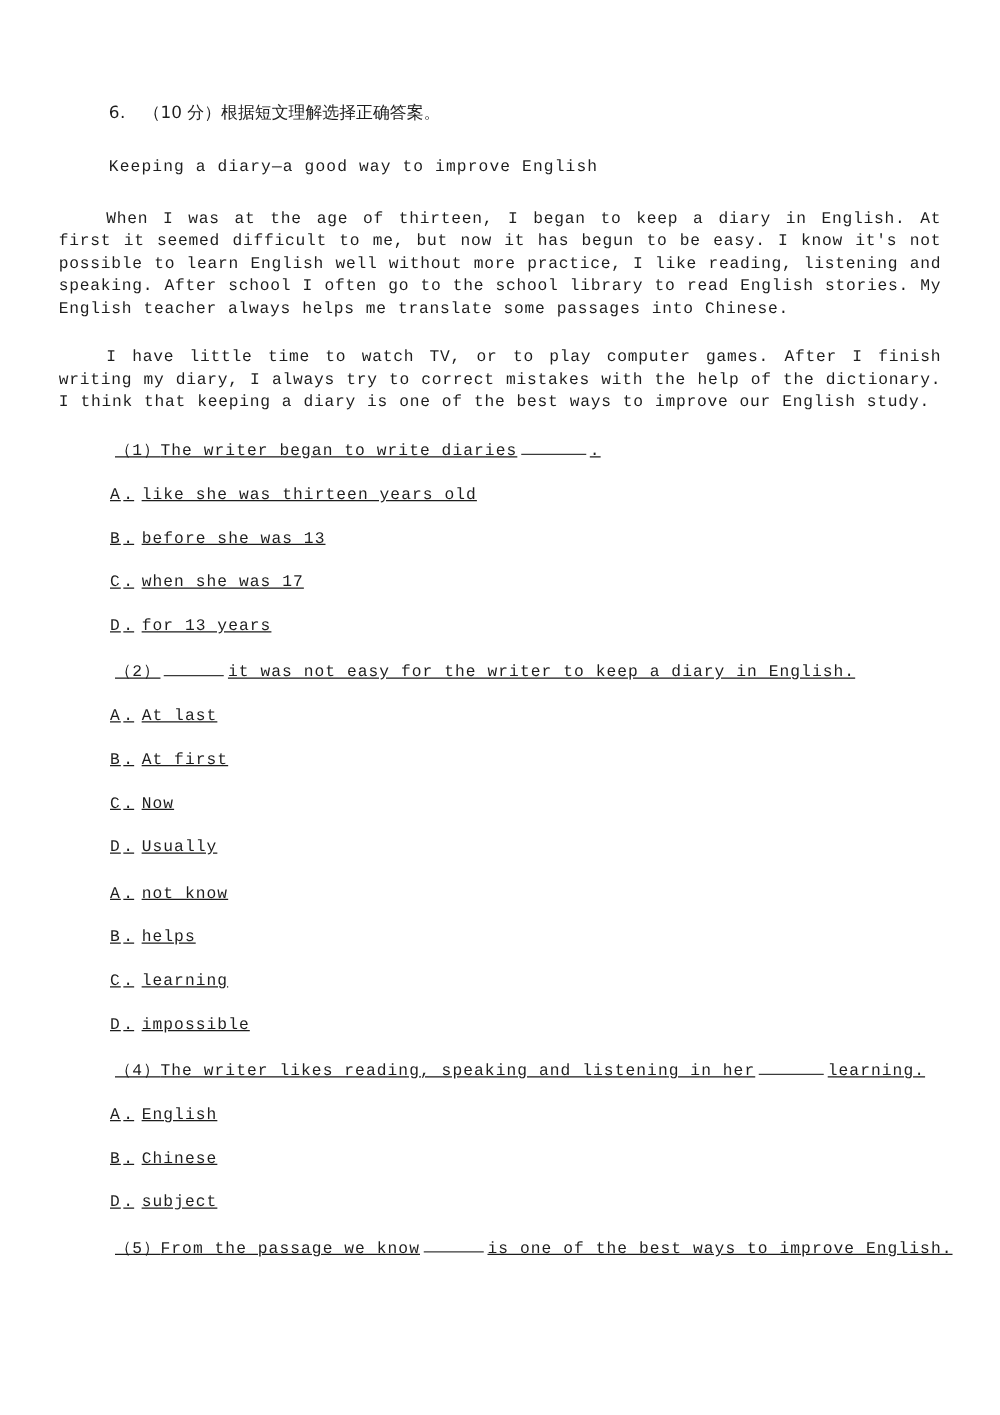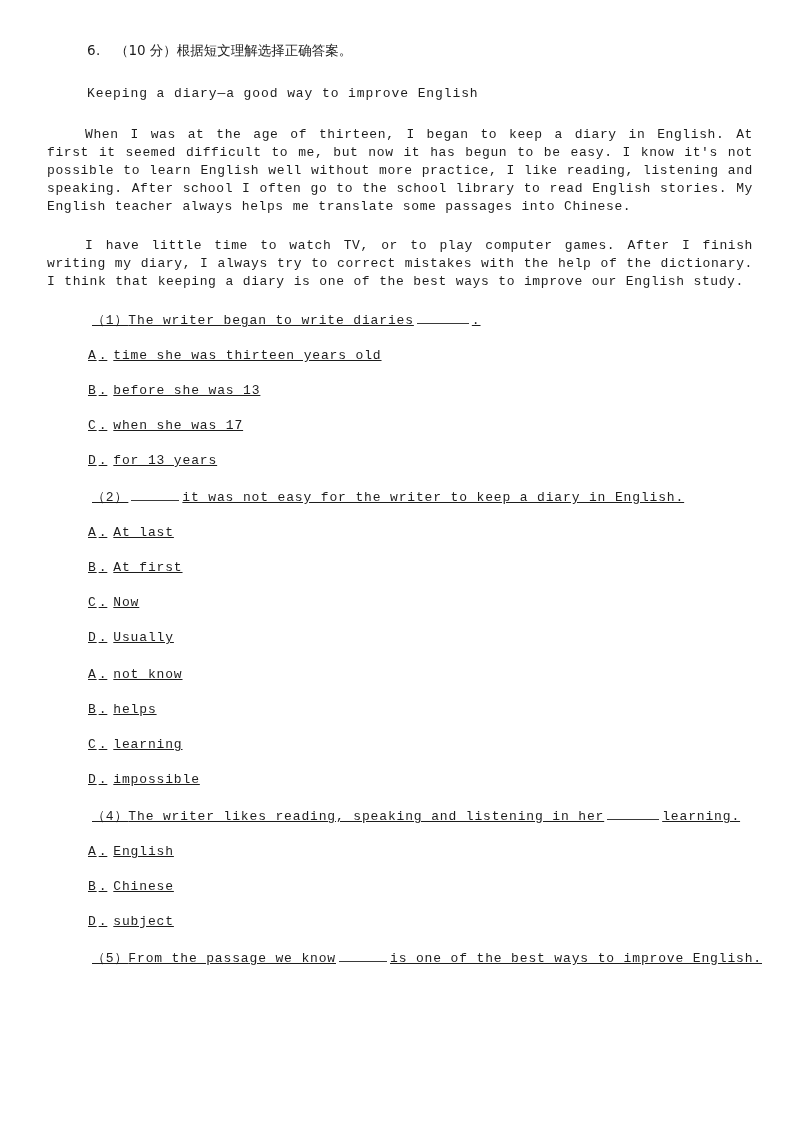--- a/index.html
+++ b/index.html
@@ -15,20 +15,21 @@
     color: #1d1d1d;
     -webkit-font-smoothing: antialiased;
   }
   .page {
     position: relative;
     width: 800px;
     height: 1020px;
     box-sizing: border-box;
     padding: 0;
     overflow: hidden;
+    margin-top: 40px;
   }
   .content {
     position: absolute;
     left: 47px;
     top: 40px;
     width: 706px;
   }
 
   
   .instruction {
@@ -132,21 +133,21 @@
 
     <p class="passage-title">Keeping a diary—a good way to improve English</p>
 
     <p class="para">When I was at the age of thirteen, I began to keep a diary in English. At first it seemed difficult to me, but now it has begun to be easy. I know it's not possible to learn English well without more practice, I like reading, listening and speaking. After school I often go to the school library to read English stories. My English teacher always helps me translate some passages into Chinese.</p>
     <p class="para">I have little time to watch TV, or to play computer games. After I finish writing my diary, I always try to correct mistakes with the help of the dictionary. I think that keeping a diary is one of the best ways to improve our English study.</p>
 
     <div class="questions">
 
       <div class="q-block">
         <p class="q-stem"><span>（1）</span><span>The writer began to write diaries</span><span class="blank"></span><span>.</span></p>
-        <p class="opt"><span class="letter">A</span><span class="dot">.</span><span>time she was thirteen years old</span></p>
+        <p class="opt"><span class="letter">A</span><span class="dot">.</span><span>like she was thirteen years old</span></p>
         <p class="opt"><span class="letter">B</span><span class="dot">.</span><span>before she was 13</span></p>
         <p class="opt"><span class="letter">C</span><span class="dot">.</span><span>when she was 17</span></p>
         <p class="opt"><span class="letter">D</span><span class="dot">.</span><span>for 13 years</span></p>
       </div>
 
       <div class="q-block">
         <p class="q-stem"><span>（2）</span><span class="blank blank-sm"></span><span>it was not easy for the writer to keep a diary in English.</span></p>
         <p class="opt"><span class="letter">A</span><span class="dot">.</span><span>At last</span></p>
         <p class="opt"><span class="letter">B</span><span class="dot">.</span><span>At first</span></p>
         <p class="opt"><span class="letter">C</span><span class="dot">.</span><span>Now</span></p>

